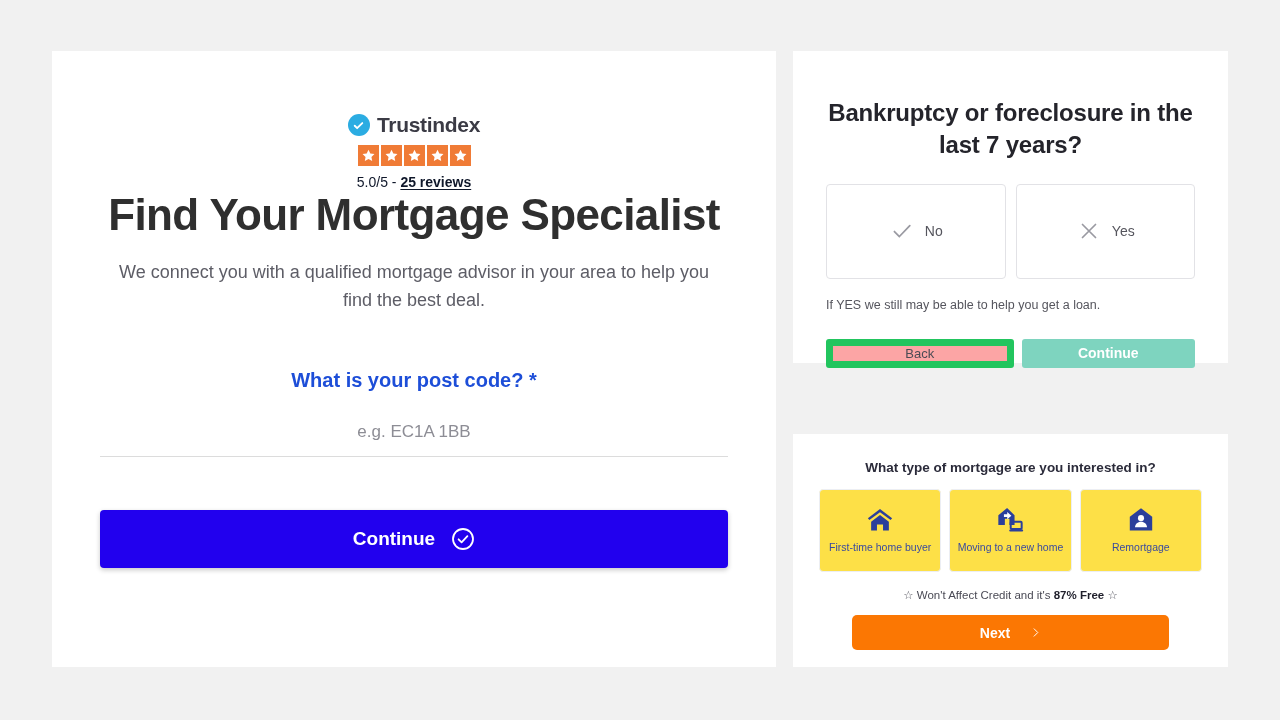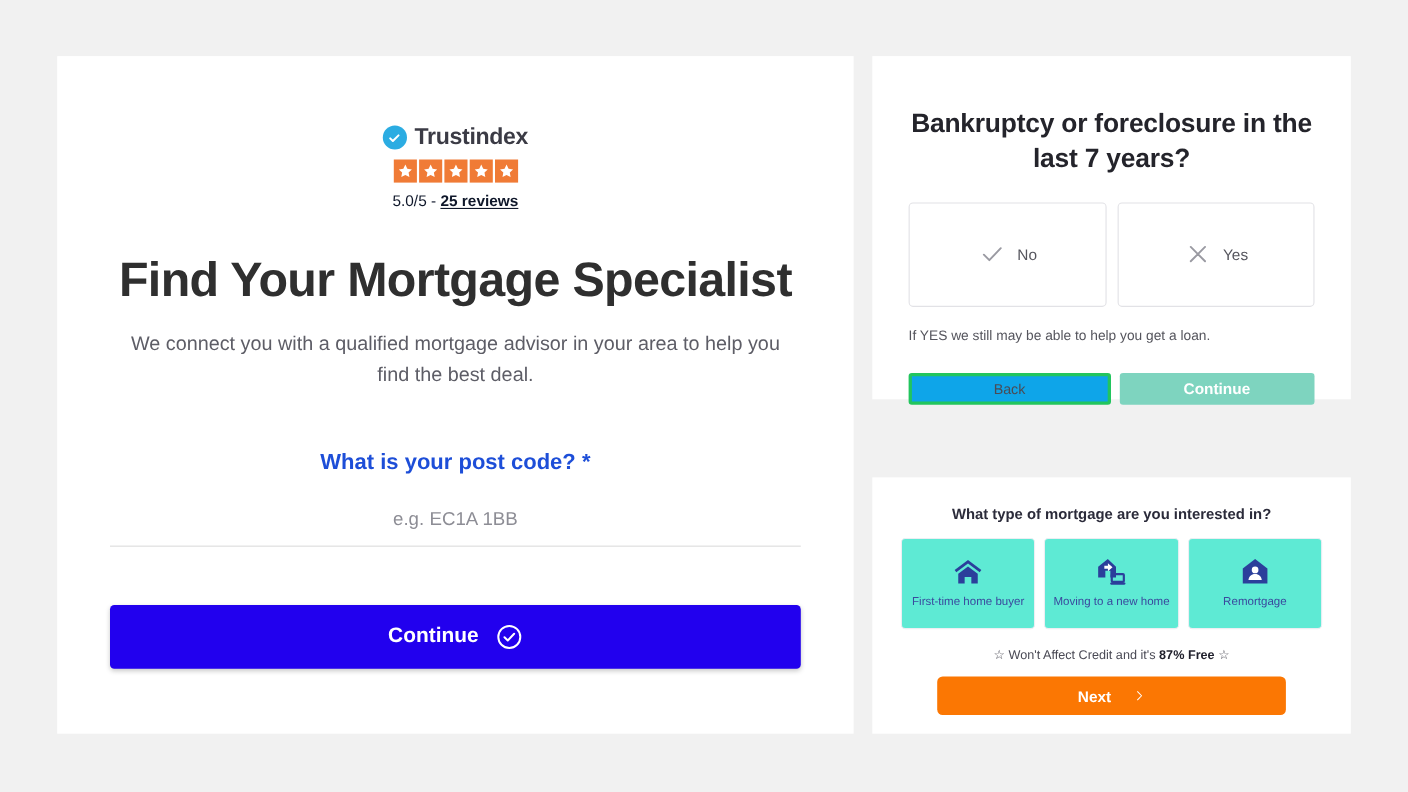--- a/index.html
+++ b/index.html
@@ -76,21 +76,20 @@
     font-size: 14px;
     color: #0f172a;
   }
   .ti-rating b {
     font-weight: bold;
     text-decoration: underline;
     text-underline-offset: 2px;
   }
 
   #headline {
-    margin-top: 40px;
     text-align: center;
     font-size: 44px;
     line-height: 1.12;
     font-weight: bold;
     color: #2f2f2f;
     letter-spacing: -0.6px;
   }
 
   #subhead {
     margin: 20px auto 0;
@@ -197,22 +196,22 @@
   }
 
   #nav-row {
     display: flex;
     gap: 8px;
     margin-top: 27px;
   }
   #back-button {
     flex: 1;
     height: 29px;
-    background: #0ea5e9;
-    border: 3px solid #22c55e;
+    background: #fca5a5;
+    border: 7px solid #22c55e;
     border-radius: 3px;
     color: #4b4b54;
     font-family: "Liberation Sans", sans-serif;
     font-size: 13px;
     cursor: pointer;
   }
   #right-continue {
     flex: 1;
     height: 29px;
     background: #7ed4bf;
@@ -247,21 +246,21 @@
   #mortgage-options {
     display: flex;
     gap: 8px;
     margin-top: 14px;
   }
   .mortgage-card {
     flex: 1;
     height: 83px;
     border: 1px solid #eceef3;
     border-radius: 4px;
-    background: #5eead4;
+    background: #fde047;
     display: flex;
     flex-direction: column;
     align-items: center;
     justify-content: center;
     gap: 7px;
     padding: 0 4px;
     cursor: pointer;
   }
   .mortgage-card svg { display: block; }
   .mortgage-label {

